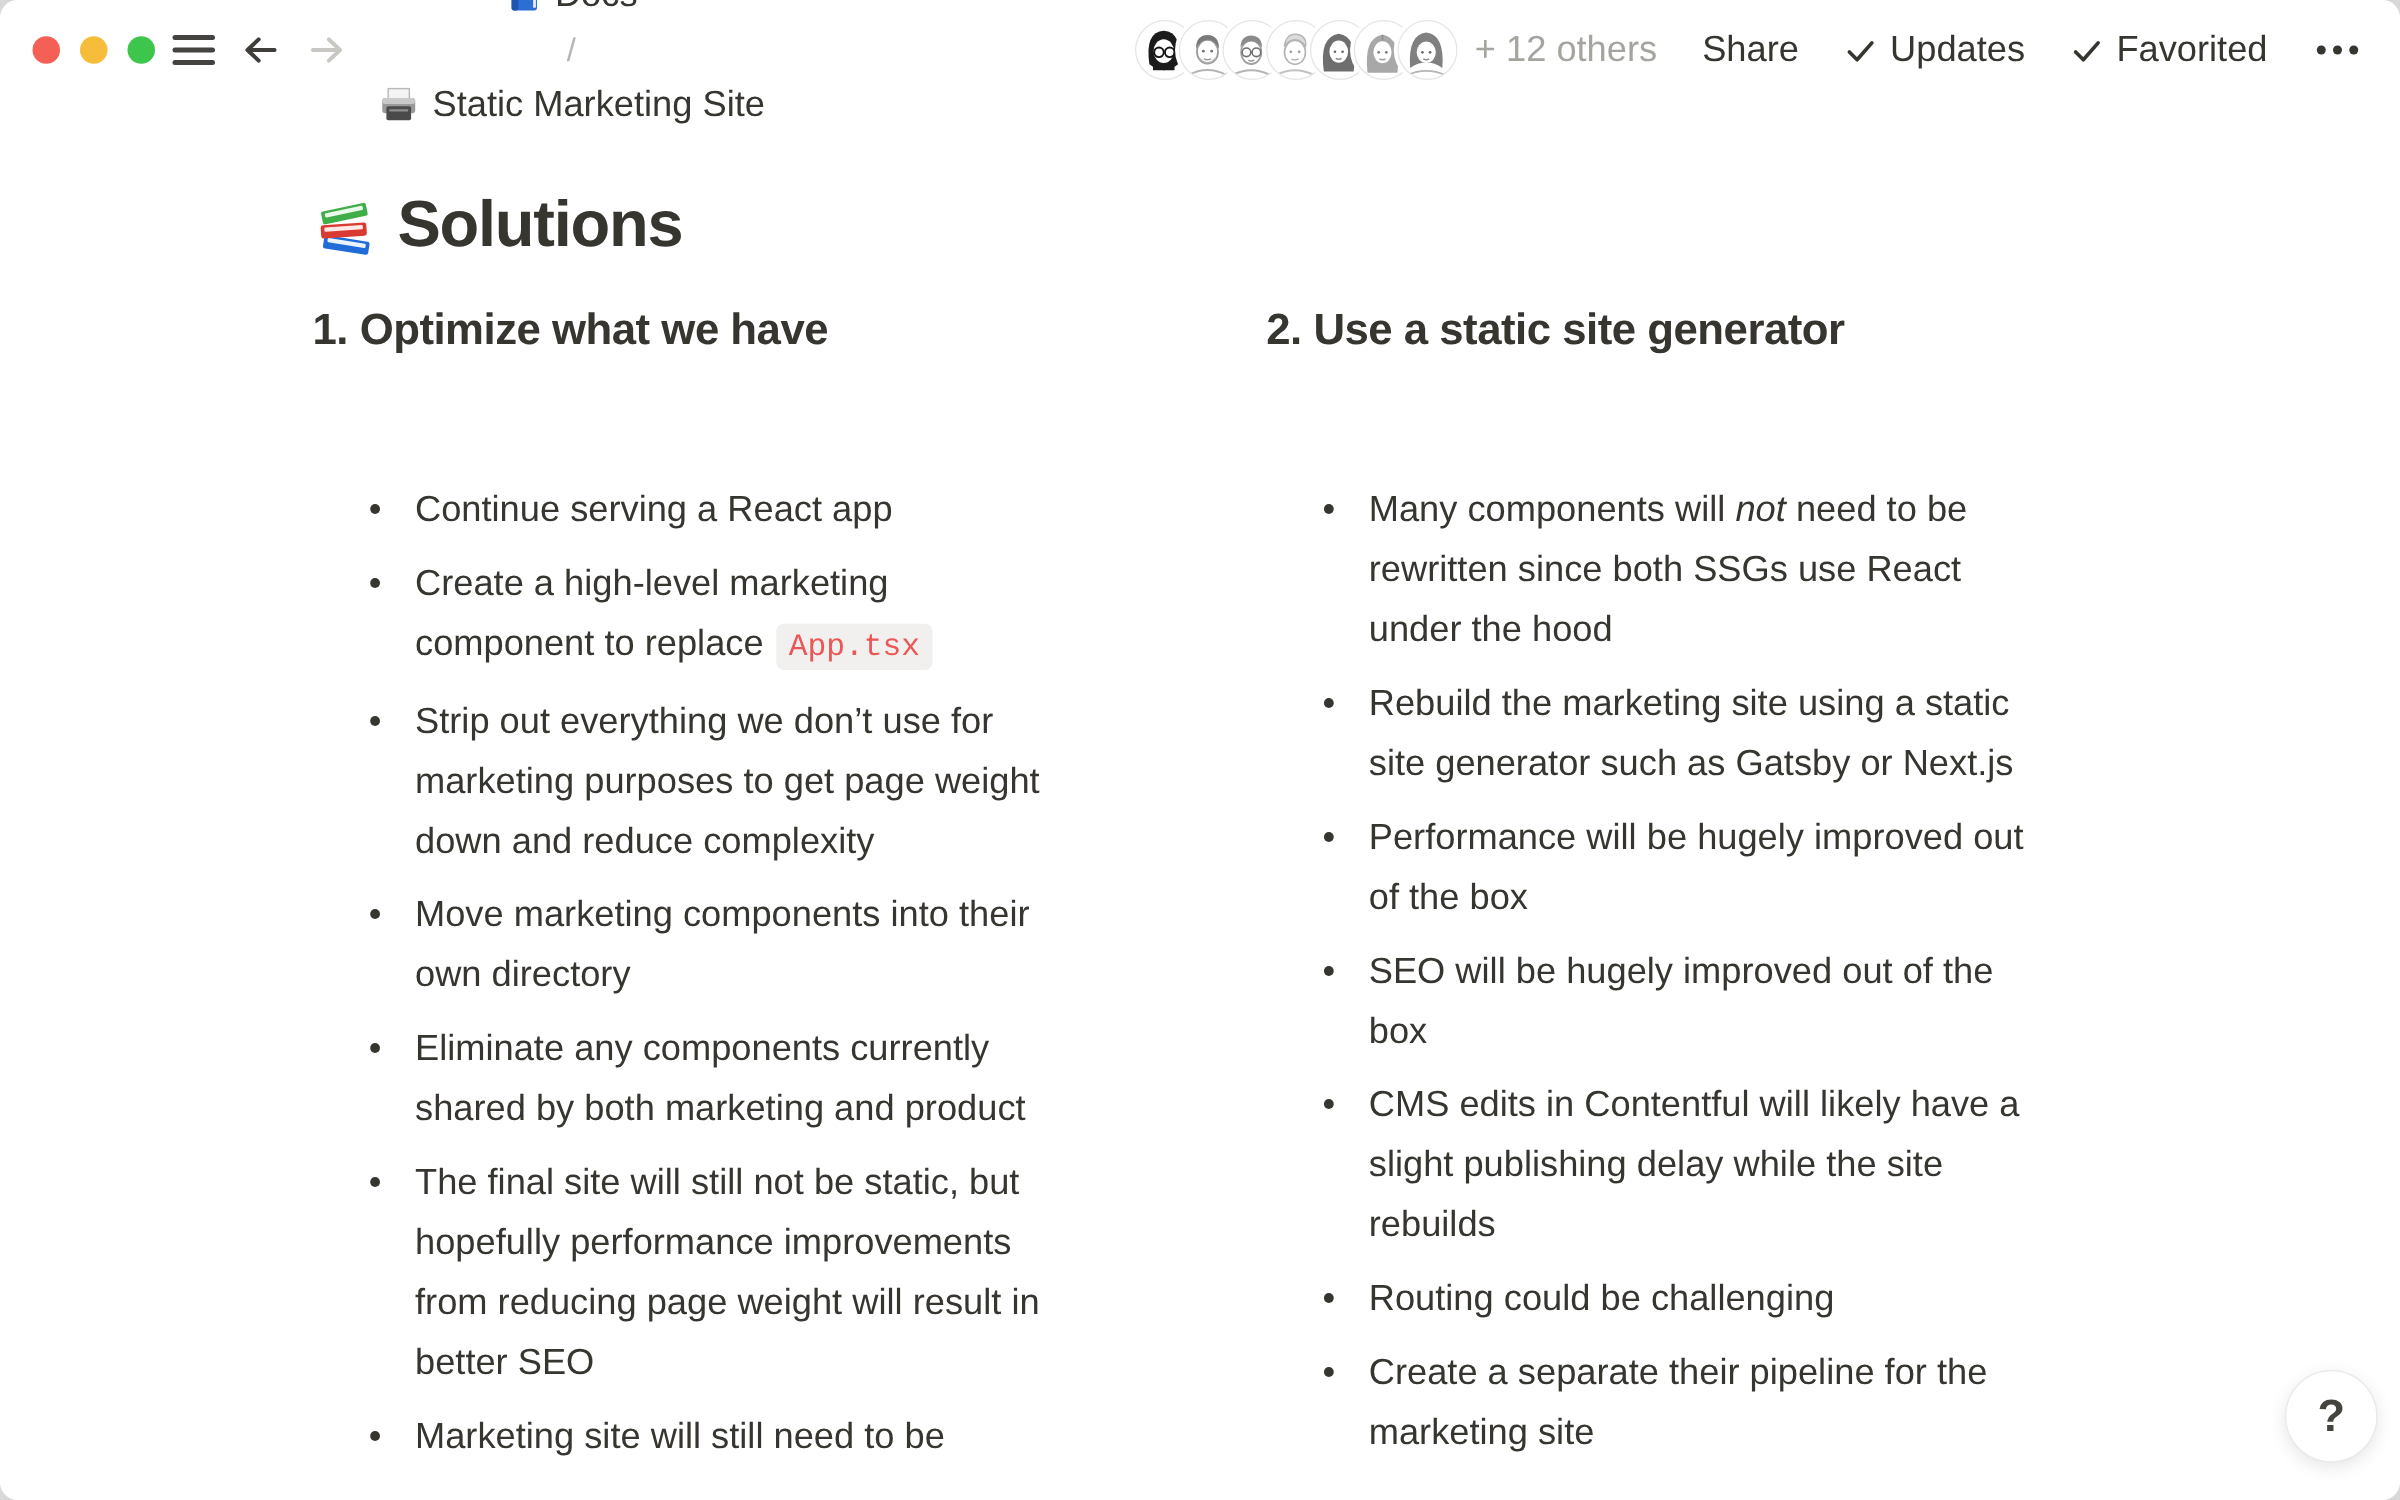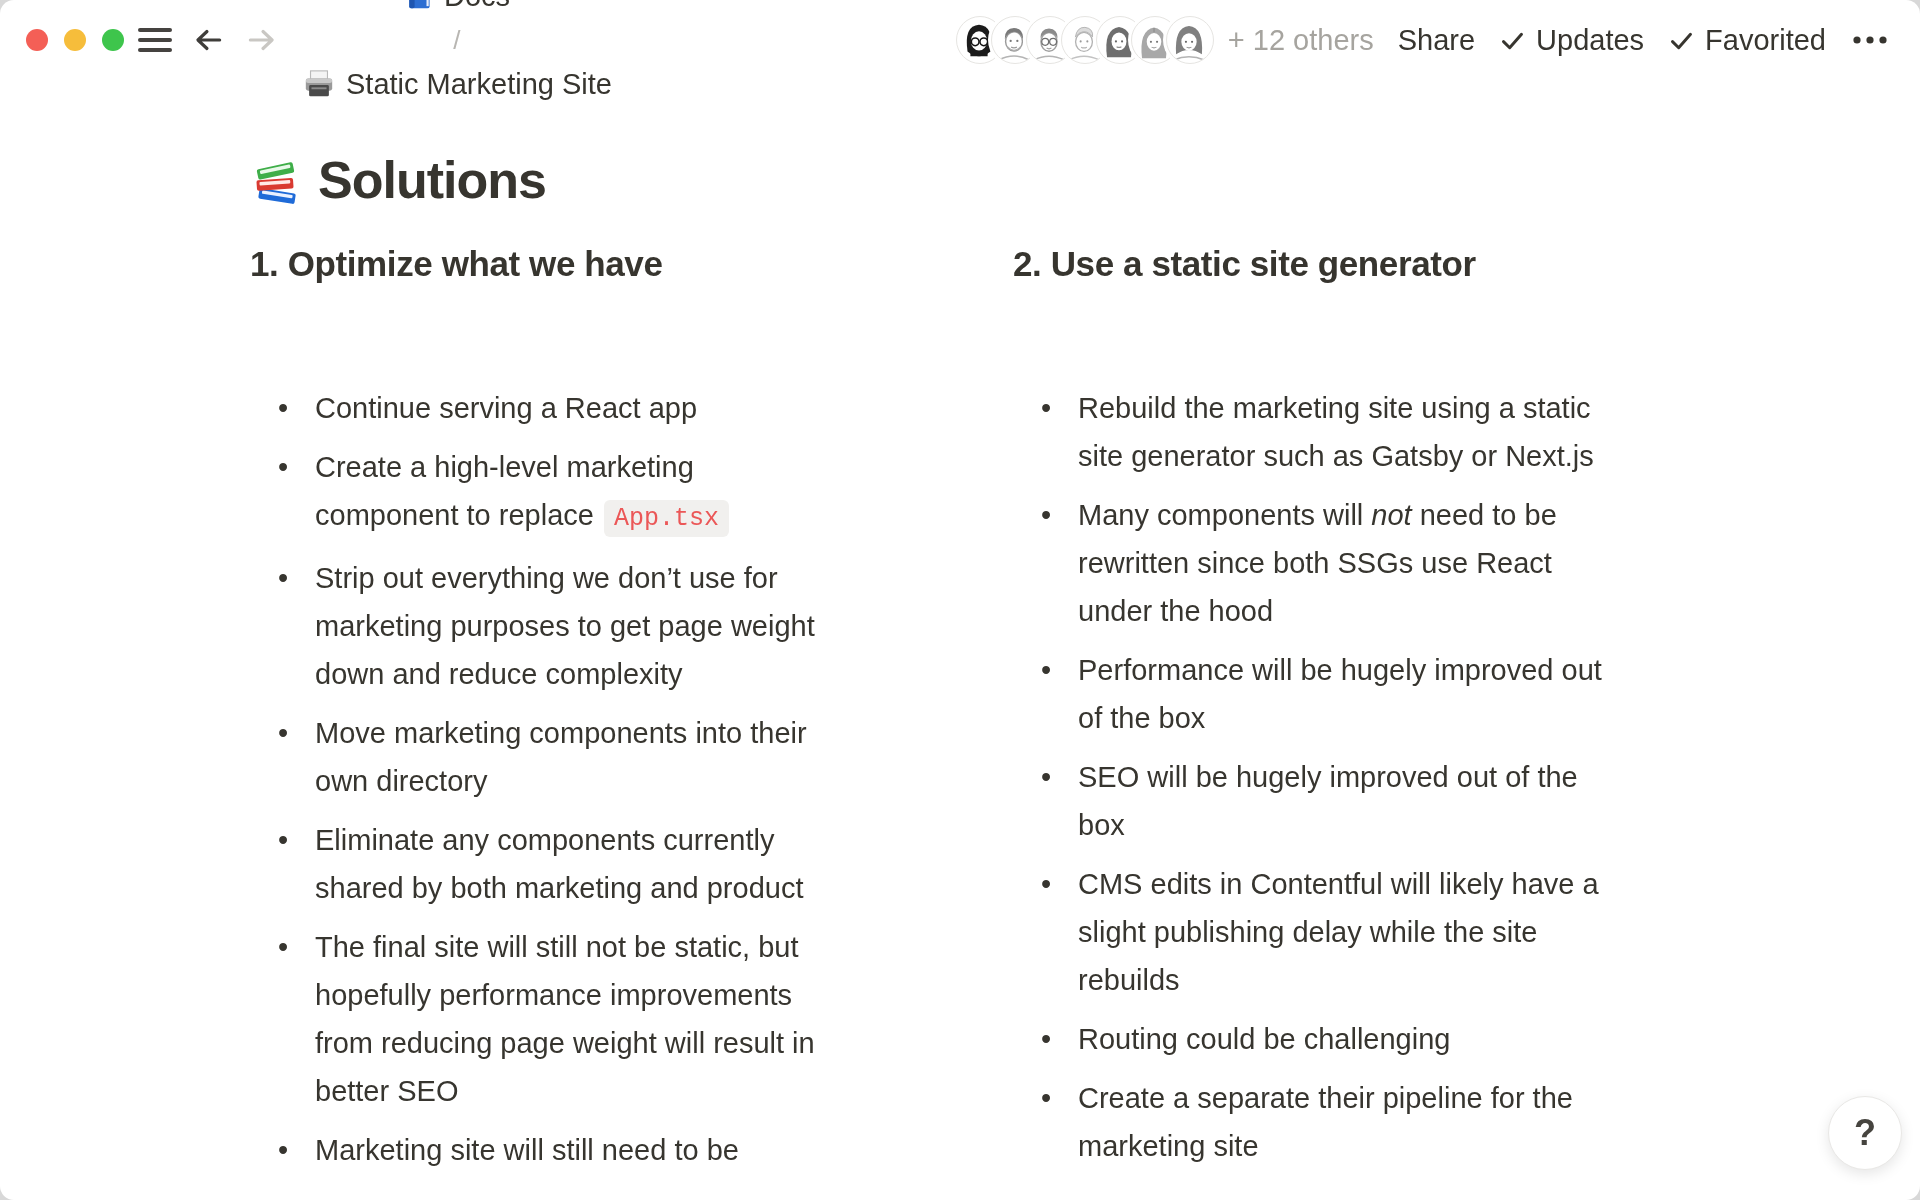--- a/index.html
+++ b/index.html
@@ -14,37 +14,37 @@
 
   
   .topbar { height:80px; display:flex; align-items:center; padding:0 30px 0 26px; font-size:29px; }
   .lights { display:flex; gap:16px; }
   .light { width:22px; height:22px; border-radius:50%; }
   .hamburger { margin-left:14px; display:flex; flex-direction:column; gap:6px; width:34px; cursor:pointer; }
   .hamburger span { height:4px; background:#454340; border-radius:2px; }
   .navbtn { margin-left:18px; display:flex; align-items:center; }
   .crumb { display:flex; align-items:center; margin-left:22px; gap:12px;flex-direction:column; }
   .crumb-sep { color:#b8b6b2; font-size:26px; padding:0 2px; }
-  .topright { margin-left:auto; display:flex; align-items:center; gap:24px; }
+  .topright { margin-left:auto; display:flex; align-items:center; gap:36px; }
   .collab { display:flex; align-items:center; gap:14px; }
   .stack { display:flex; }
   .avatar { width:46px; height:46px; border-radius:50%; background:#fff; border:1px solid #e6e5e2;
             box-shadow:0 0 0 3px #fff; margin-left:-13px; overflow:hidden; cursor:pointer; }
   .stack .avatar:first-child { margin-left:0; }
   .muted { color:#a6a49f; }
   .tb-item { display:flex; align-items:center; gap:10px; cursor:pointer; }
 
   
   .content { padding-left:250px; }
   .title-row { margin-top:70px; display:flex; align-items:center; gap:16px; }
   .page-title { font-size:52px; font-weight:700; letter-spacing:-1px; }
   .cols { display:flex; margin-top:34px; gap:73px; }
   .col { width:690px; }
   .col h2 { font-size:35px; font-weight:700; letter-spacing:-0.4px; margin:0 0 100px 0; line-height:40px; }
-  ul.blist { list-style:none; margin:0; padding:0; }
+  ul.blist { list-style:none; margin:17px; padding:0; }
   ul.blist li { display:flex; margin-bottom:11px; font-size:29px; line-height:48px; }
   .dot { flex:0 0 65px; position:relative; }
   .dot::before { content:"•"; position:absolute; left:28px; top:0; font-size:29px; line-height:48px; }
   .btext { flex:1; white-space:pre-line; }
   .code {
     font-family:"Liberation Mono", monospace; font-size:25px; color:#eb5757;
     background:#f1f0ee; border-radius:6px; padding:4px 10px; margin-left:2px; white-space:nowrap;
   }
   .italic { font-style:italic; }
 
@@ -275,31 +275,31 @@
             <span class="btext"><span>Marketing site will still need to be</span></span>
           </li>
         </ul>
       </div>
 
       <div class="col">
         <h2>2. Use a static site generator</h2>
         <ul class="blist">
           <li>
             <span class="dot"></span>
-            <span class="btext"><span>Rebuild the marketing site using a static
-site generator such as Gatsby or Next.js</span></span>
-          </li>
-          <li>
-            <span class="dot"></span>
             <span class="btext"><span>Many components will </span><span class="italic">not</span><span> need to be
 rewritten since both SSGs use React
 under the hood</span></span>
           </li>
           <li>
             <span class="dot"></span>
+            <span class="btext"><span>Rebuild the marketing site using a static
+site generator such as Gatsby or Next.js</span></span>
+          </li>
+          <li>
+            <span class="dot"></span>
             <span class="btext"><span>Performance will be hugely improved out
 of the box</span></span>
           </li>
           <li>
             <span class="dot"></span>
             <span class="btext"><span>SEO will be hugely improved out of the
 box</span></span>
           </li>
           <li>
             <span class="dot"></span>

